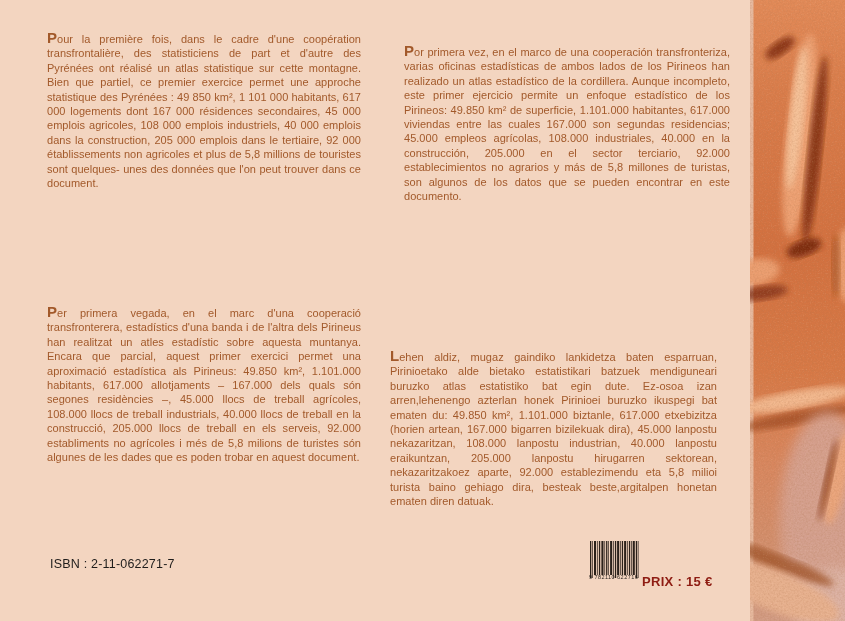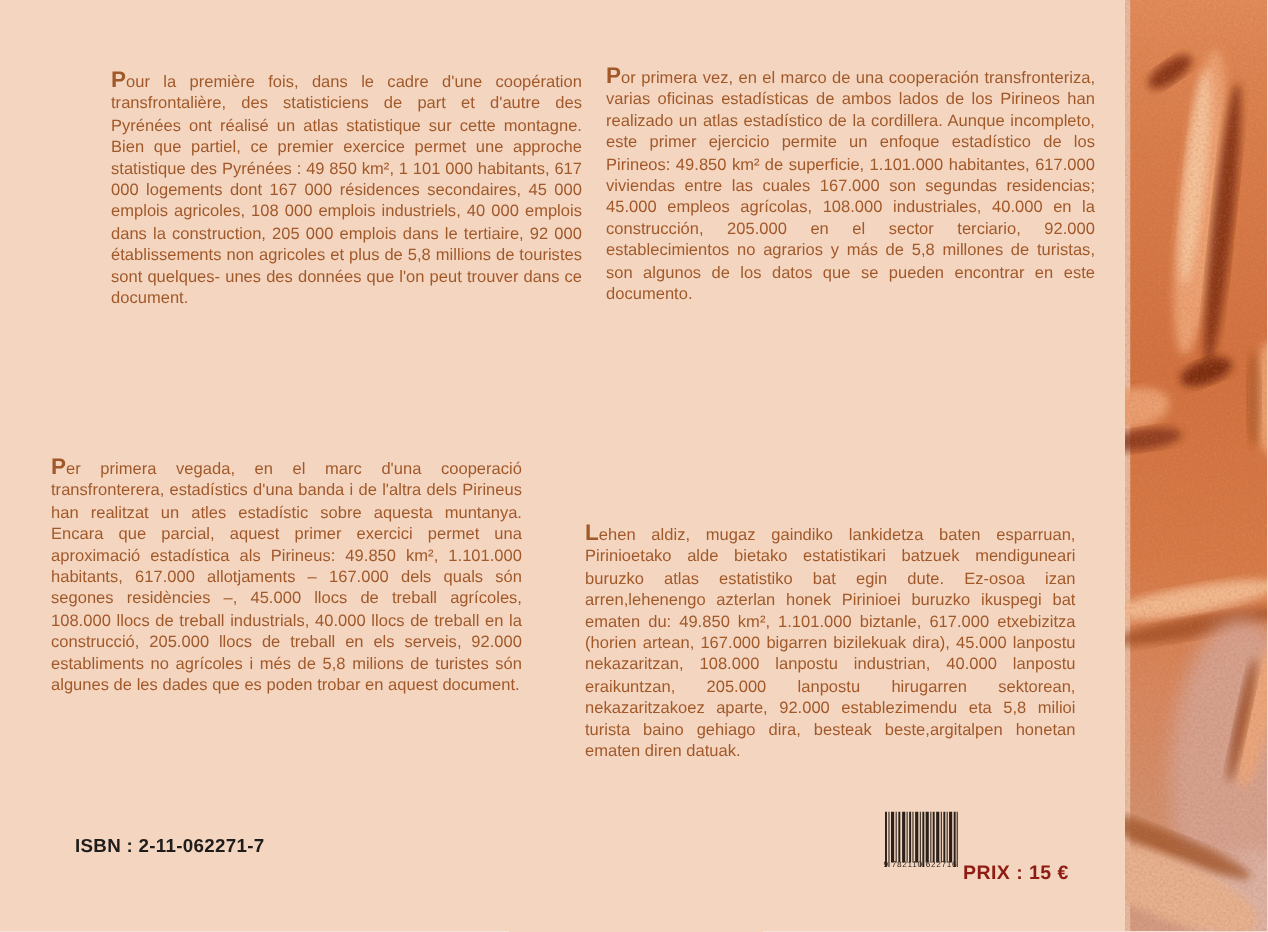--- a/index.html
+++ b/index.html
@@ -17,31 +17,31 @@
     color: #a2592a;
     font-size: 11px;
     line-height: 14.4px;
     letter-spacing: 0.02px;
   }
   .dropcap {
     font-size: 15px;
     font-weight: bold;
     line-height: 11px;
   }
-  .tb-fr { left: 47px;  top: 48px;  width: 314px; margin-left: 27px; }
+  .tb-fr { left: 47px;  top: 32px;  width: 314px; }
   .tb-es { left: 404px; top: 45px;  width: 326px; }
-  .tb-ca { left: 34px;  top: 306px; width: 314px; }
+  .tb-ca { left: 47px;  top: 306px; width: 314px; }
   .tb-eu { left: 390px; top: 306px; width: 327px; margin-top: 44px; }
 
   .codes {
     position: absolute;
     left: 50px;
     top: 554px;
     color: #1f1d1b;
-    font-weight: bold;
+    font-weight: normal;
     font-size: 12.5px;
     line-height: 20px;
     letter-spacing: 0.2px;
   }
   .barcode {
     position: absolute;
     left: 589px;
     top: 541px;
     width: 50px;
     text-align: center;

